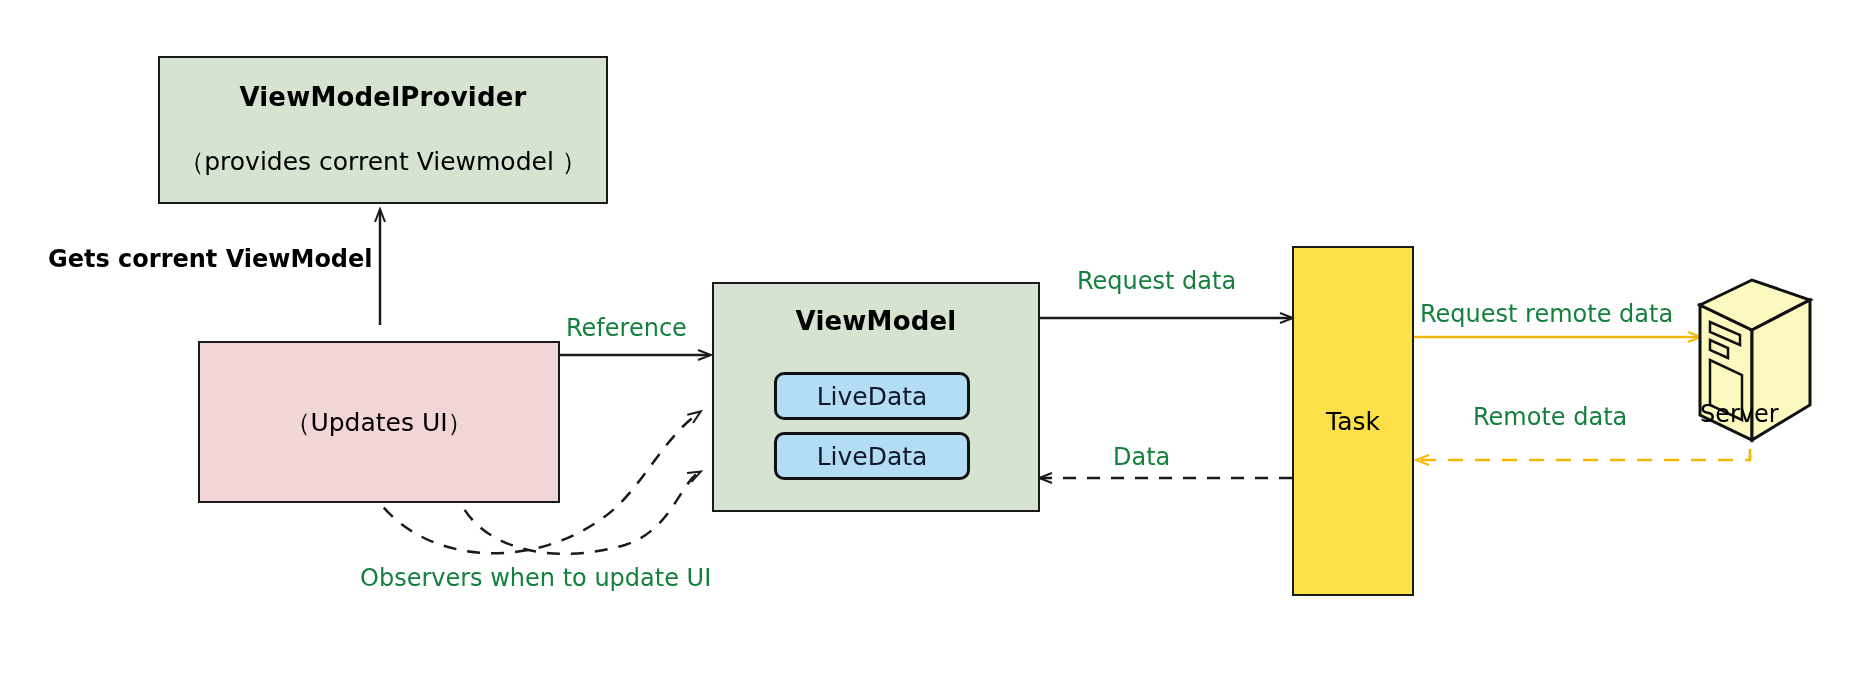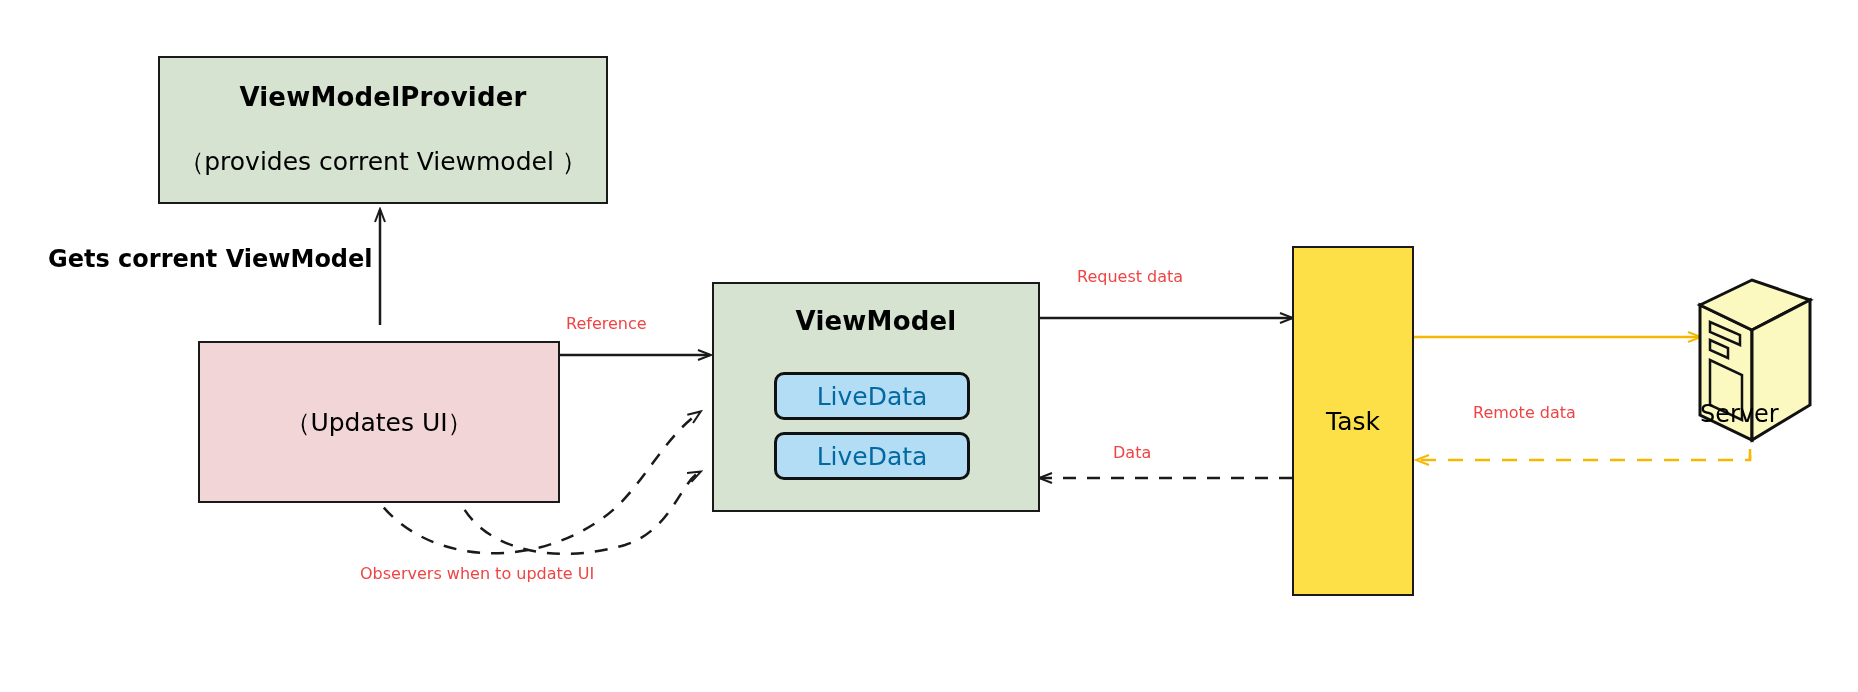--- a/index.html
+++ b/index.html
@@ -56,26 +56,26 @@
     font-size: 25px;
     color: #000000;
     margin-top: 4px;
   }
   .plain {
     font-size: 25px;
     color: #000000;
   }
   .livedata-label {
     font-size: 25px;
-    color: #0369a1;
+    color: #0f172a;
   }
   .edge-label {
     position: absolute;
-    font-size: 16px;
-    color: #ef4444;
+    font-size: 24px;
+    color: #15803d;
     white-space: nowrap;
   }
   .edge-label-bold {
     position: absolute;
     font-size: 24px;
     font-weight: bold;
     color: #000000;
     white-space: nowrap;
   }
   .server-label {
@@ -171,18 +171,19 @@
   <div class="server-label" style="left:1700px; top:400px;">Server</div>
 
   <div class="edge-label-bold" style="left:48px; top:245px;">Gets corrent ViewModel</div>
 
   <div class="edge-label" style="left:566px; top:314px;">Reference</div>
 
   <div class="edge-label" style="left:1077px; top:267px;">Request data</div>
 
   <div class="edge-label" style="left:1113px; top:443px;">Data</div>
 
+  <div class="edge-label" style="left:1420px; top:300px;">Request remote data</div>
 
   <div class="edge-label" style="left:1473px; top:403px;">Remote data</div>
 
   <div class="edge-label" style="left:360px; top:564px;">Observers when to update UI</div>
 
 </div>
 
 </body></html>

